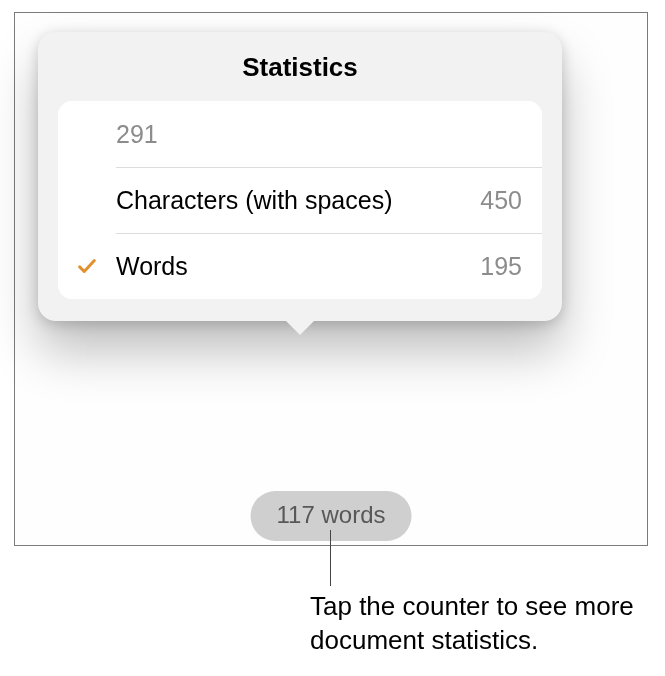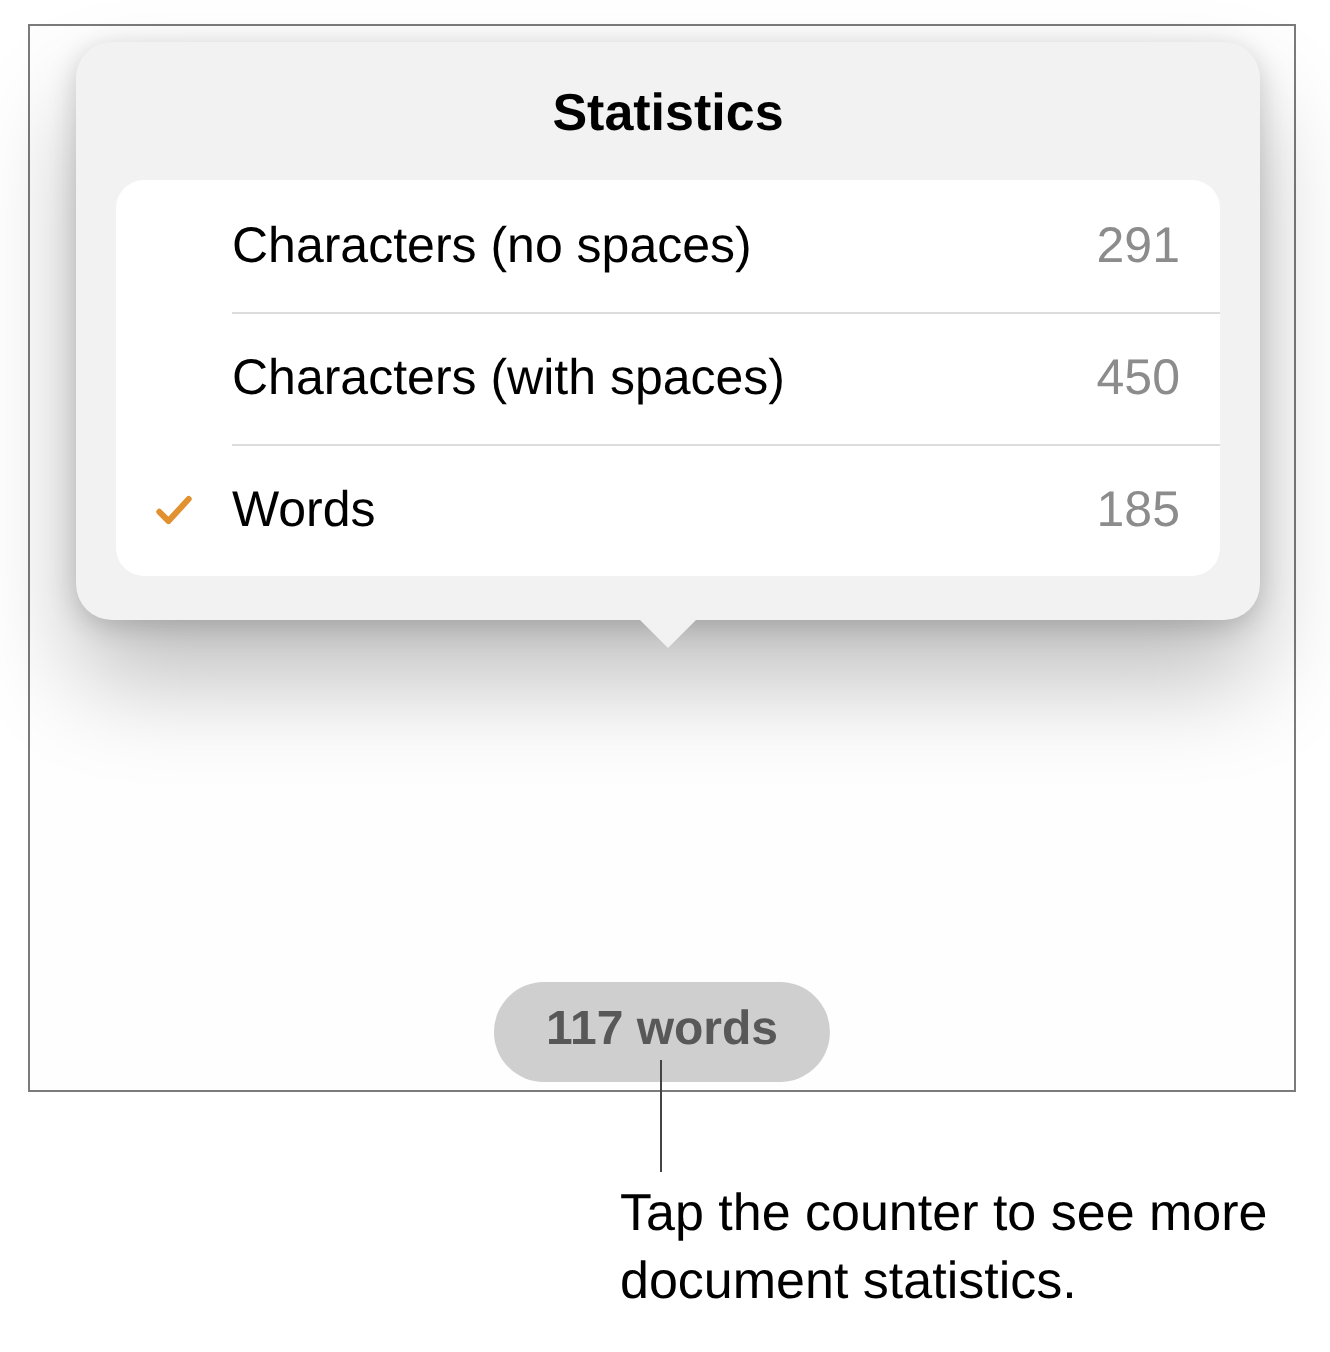--- a/index.html
+++ b/index.html
@@ -12,22 +12,22 @@
   }
   .frame {
     position: absolute;
     left: 14px; top: 12px;
     width: 634px; height: 534px;
     border: 1px solid #7b7b7b;
     background: #fefefe;
   }
   .popover {
     position: absolute;
-    left: 23px; top: 8px;
-    width: 592px;
+    left: 23px; top: 19px;
+    width: 524px;
     background: #f2f2f2;
     border-radius: 18px;
     box-shadow: 0 30px 50px rgba(0,0,0,.25), 0 3px 14px rgba(0,0,0,.18);
     padding-bottom: 22px;
   }
   .popover-title {
     text-align: center;
     font-size: 26px;
     font-weight: 600;
     color: #000;
@@ -83,21 +83,21 @@
   }
   .pill {
     position: absolute;
     left: 50%; transform: translateX(-50%);
     top: 478px;
     background: rgba(120,120,120,.35);
     color: #585858;
     font-size: 24px;
     padding: 10px 26px 12px 26px;
     border-radius: 40px;
-    font-weight: 700;
+    font-weight: 400;
   }
   .callout-line {
     position: absolute;
     left: 330px; top: 530px;
     width: 1px; height: 56px;
     background: #444;
   }
   .callout-text {
     position: absolute;
     left: 310px; top: 590px;
@@ -112,36 +112,35 @@
 <body>
 
 <div class="frame">
 
   <div class="popover">
     <div class="popover-title">Statistics</div>
 
     <div class="panel">
       <div class="row">
         <div class="check-col"></div>
-        <div class="label">Characters (no spaces)</div>
         <div class="value">291</div>
       </div>
       <div class="row">
         <div class="check-col"></div>
         <div class="label">Characters (with spaces)</div>
         <div class="value">450</div>
       </div>
       <div class="row">
         <div class="check-col">
           <svg width="22" height="22" viewBox="0 0 24 24">
               <polyline class="check-icon" points="4 13 9 18 20 6"></polyline>
             </svg>
         </div>
         <div class="label">Words</div>
-        <div class="value">185</div>
+        <div class="value">195</div>
       </div>
     </div>
 
     <div class="tail-wrap">
         <div class="tail"></div>
       </div>
   </div>
 
   <div class="pill">
     <span>117 words</span>

